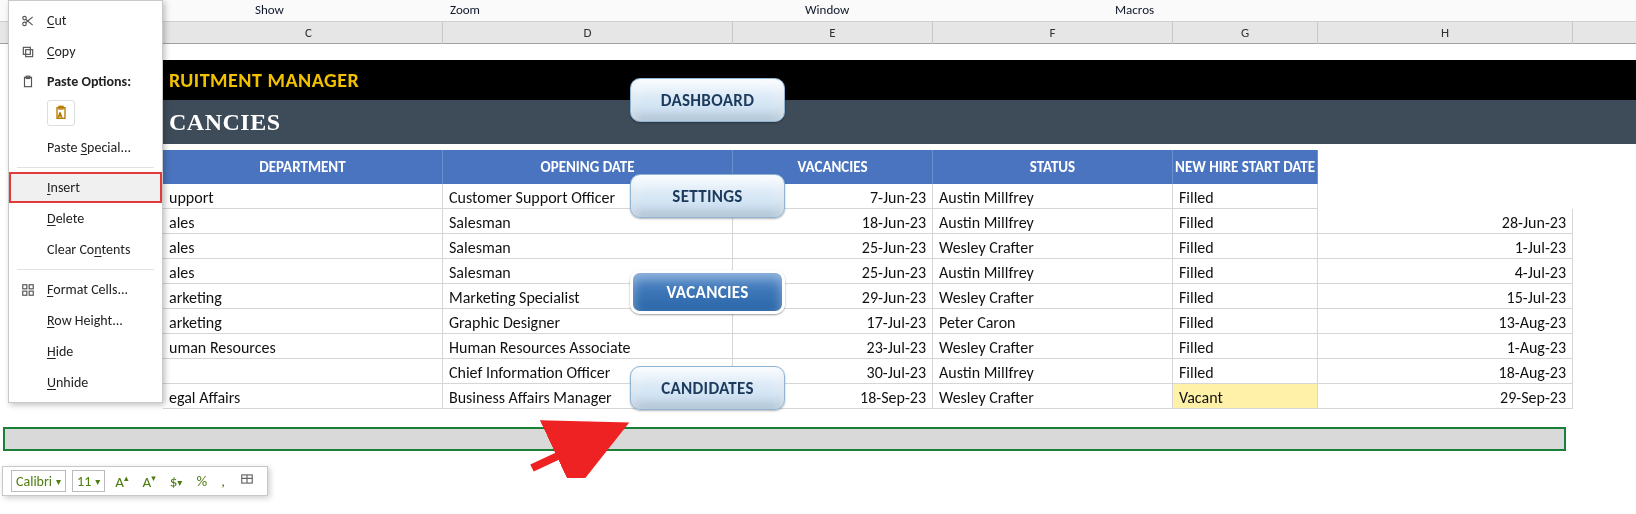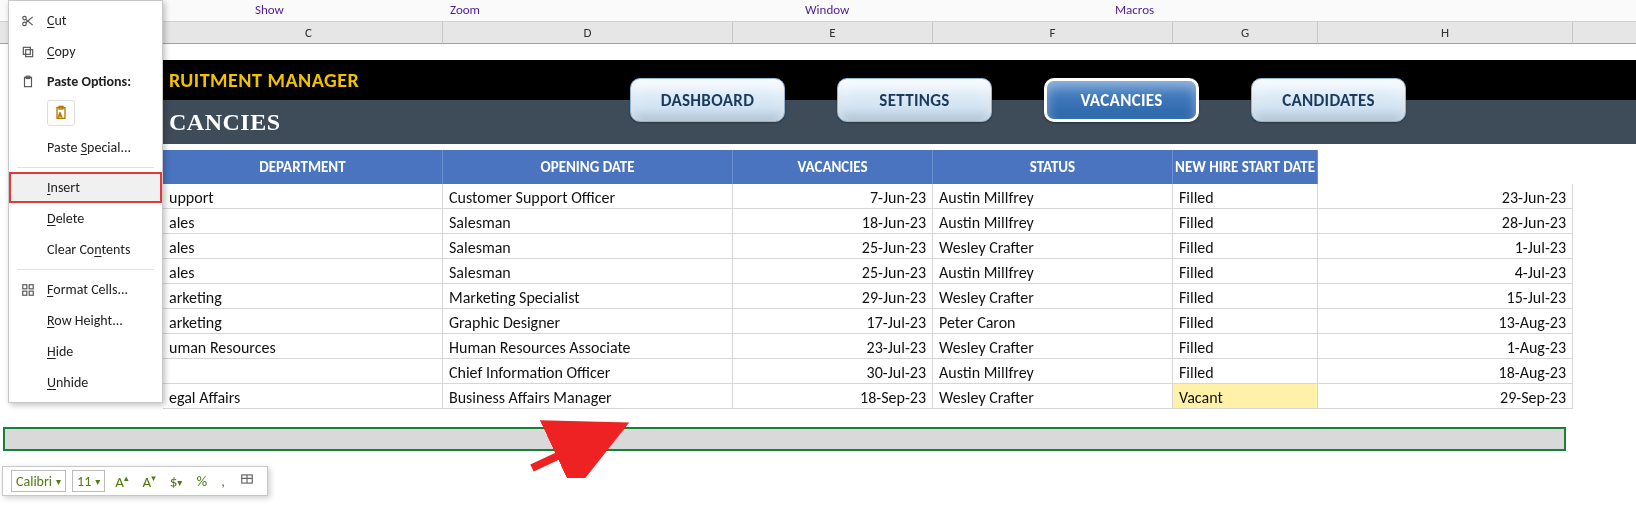--- a/index.html
+++ b/index.html
@@ -12,21 +12,21 @@
     position: relative;
     overflow: hidden;
   }
   
   .ribbon-groups {
     position: absolute;
     top: 0;
     left: 0;
     right: 0;
     height: 22px;
-    color: #4c1d95;
+    color: #0f172a;
     font-size: 13px;
     border-bottom: 1px solid #d0d0d0;
     background: #fafafa;
   }
   .ribbon-label { position: absolute; top: 2px; }
   
   .col-headers {
     position: absolute;
     top: 22px;
     left: 0;
@@ -110,20 +110,21 @@
     letter-spacing: .5px;
     font-family: Liberation Serif, serif;
   }
   .nav-buttons {
     position: absolute;
     top: 78px;
     left: 630px;
     display: flex;
     gap: 52px;
     z-index: 10;
+    flex-direction: column;
   }
   .nav-btn {
     width: 155px;
     height: 44px;
     border-radius: 10px;
     font-weight: 800;
     font-size: 17px;
     display: flex;
     align-items: center;
     justify-content: center;
@@ -235,21 +236,20 @@
     <div class="th">STATUS</div>
     <div class="th">NEW HIRE START DATE</div>
   </div>
   <div id="rows">
       <div class="tbl-row">
         <div class="td ">upport</div>
         <div class="td ">Customer Support Officer</div>
         <div class="td r">7-Jun-23</div>
         <div class="td ">Austin Millfrey</div>
         <div class="td ">Filled</div>
-        <div class="td r">23-Jun-23</div>
       </div>
       <div class="tbl-row">
         <div class="td ">ales</div>
         <div class="td ">Salesman</div>
         <div class="td r">18-Jun-23</div>
         <div class="td ">Austin Millfrey</div>
         <div class="td ">Filled</div>
         <div class="td r">28-Jun-23</div>
       </div>
       <div class="tbl-row">

